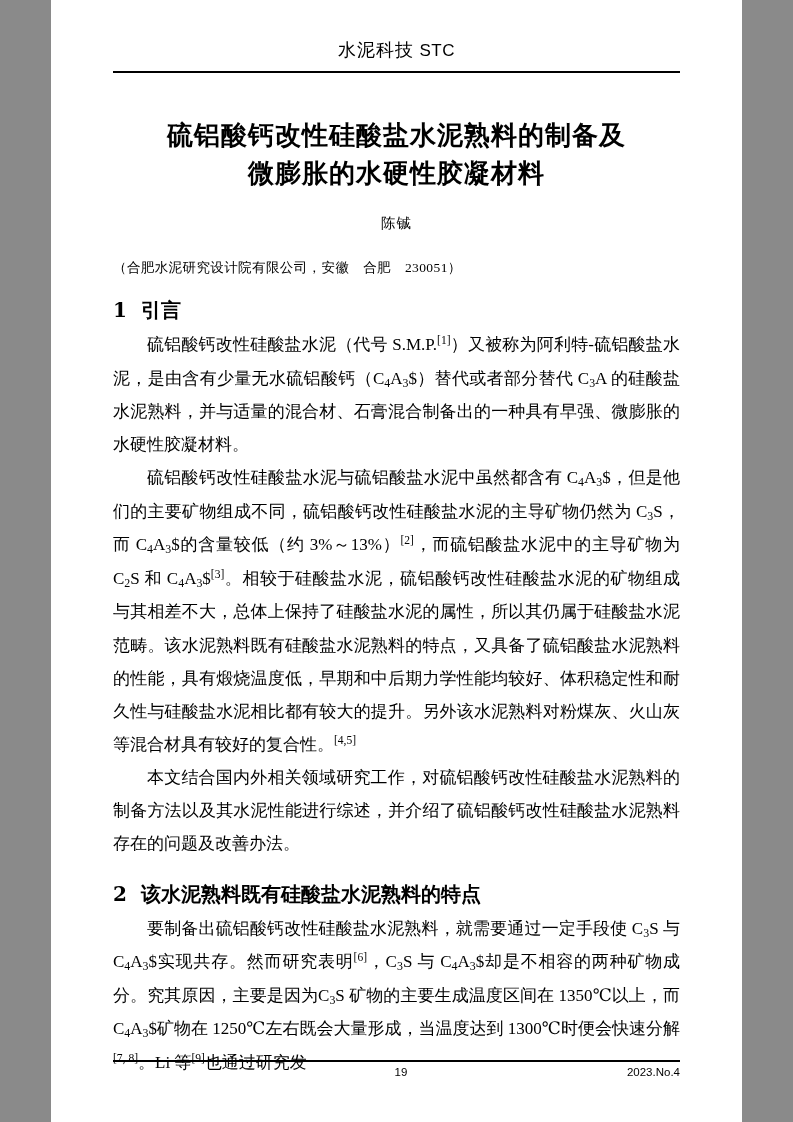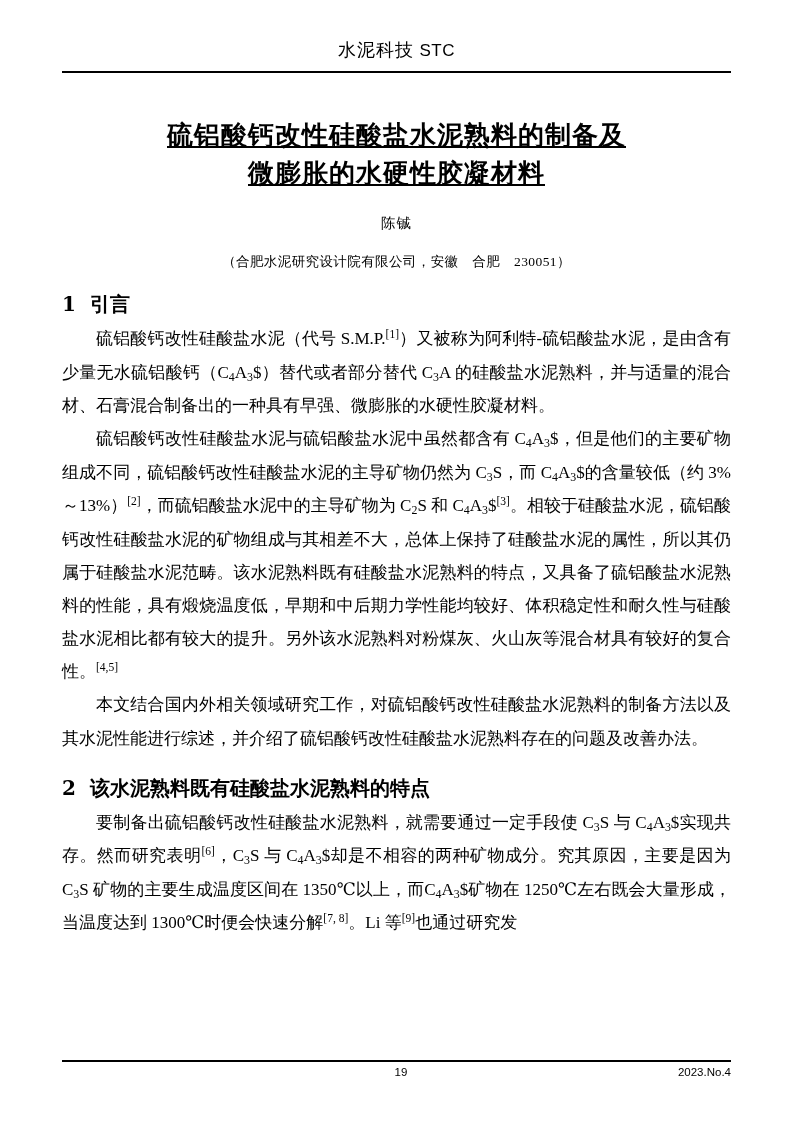--- a/index.html
+++ b/index.html
@@ -1,21 +1,21 @@
 <!DOCTYPE html>
 <html><head>
 <meta charset="utf-8">
 <style>
   html, body {
     margin: 0;
     padding: 0;
     background: #8a8a8a;
   }
   .page {
-    width: 793px;
+    width: 691px;
     height: 1122px;
     background: #ffffff;
     position: relative;
     margin: 0 auto;
     box-sizing: border-box;
     font-family: "Liberation Serif", "DejaVu Serif", serif;
     color: #000000;
     overflow: hidden;
   }
   .paper-inner {
@@ -46,39 +46,37 @@
     border-top: 2px solid #000;
     position: absolute;
     left: 0;
     right: 0;
     bottom: 30px;
   }
   
   .title-block {
     margin-top: 44px;
     text-align: center;
-    text-decoration: underline;
   }
   .title-line {
     font-size: 26px;
     font-weight: bold;
     letter-spacing: 1px;
     line-height: 1.45;
     font-family: "DejaVu Serif", "Liberation Serif", serif;
   }
   .author {
     margin-top: 22px;
     text-align: center;
     font-size: 14.5px;
     letter-spacing: 1px;
     font-family: Liberation Serif, serif;
   }
   .affiliation {
-    margin-top: 20px;
-    text-align: center;
+    margin-top: 26px;
     font-size: 13.5px;
     letter-spacing: 0.4px;
   }
   
   .section-heading {
     margin-top: 20px;
     margin-bottom: 4px;
     font-size: 20px;
     font-weight: bold;
     font-family: "DejaVu Serif", "Liberation Serif", serif;

